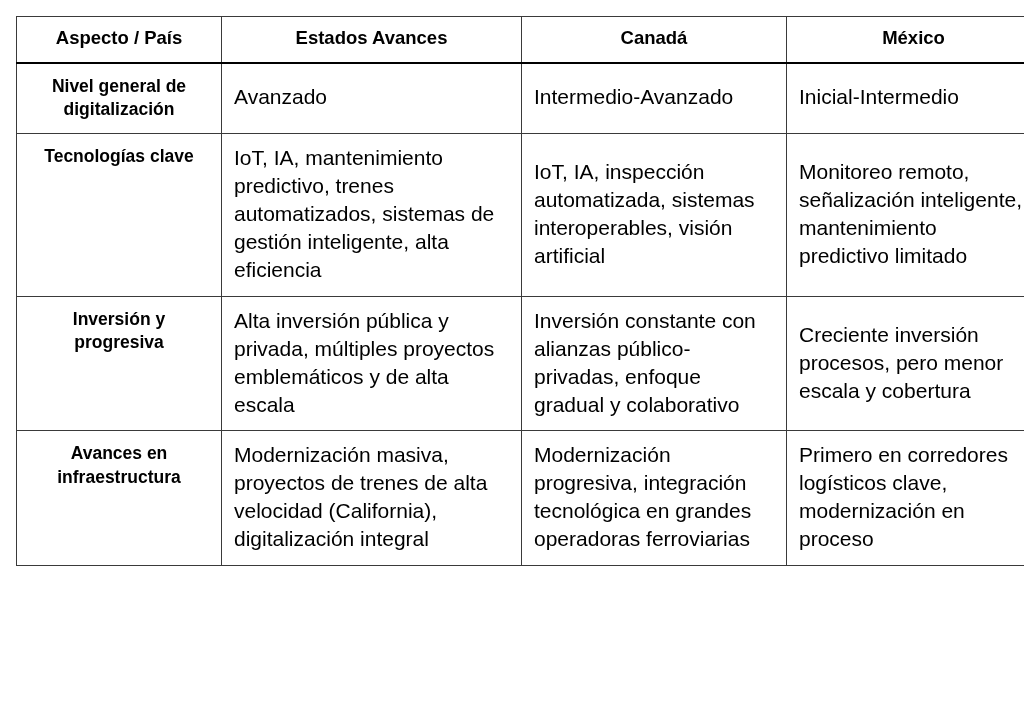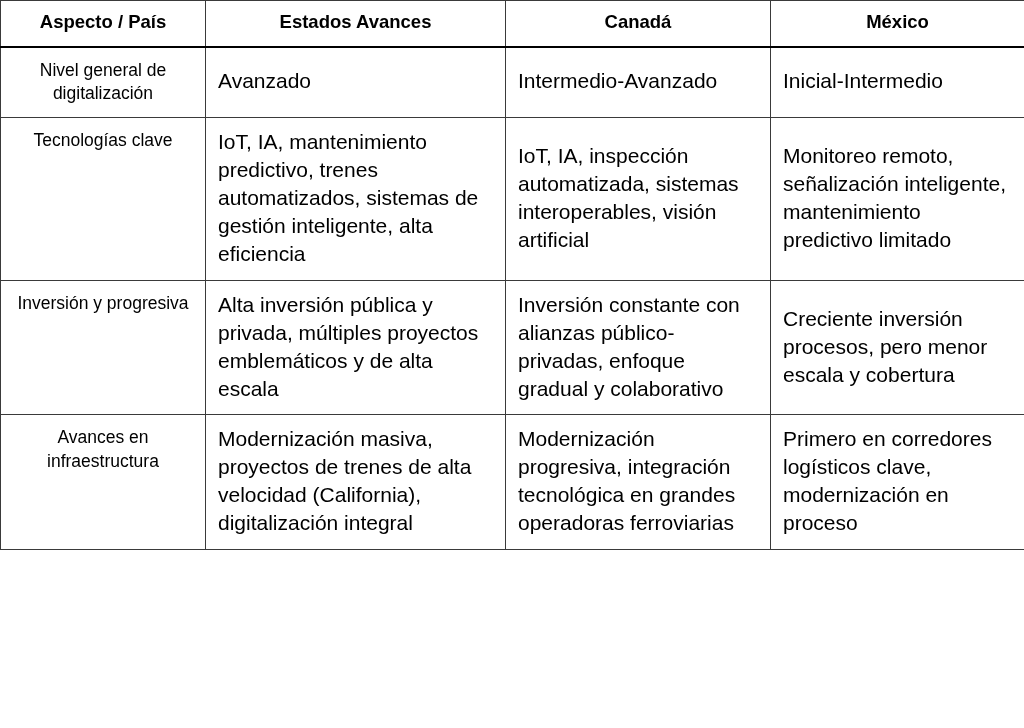--- a/index.html
+++ b/index.html
@@ -11,21 +11,21 @@
     width: 1024px;
     height: 728px;
     font-family: "Liberation Sans", sans-serif;
     color: #000000;
     overflow: hidden;
   }
   .sheet {
     width: 1024px;
     height: 512px;
     box-sizing: border-box;
-    padding: 0;
+    padding: 16px;
   }
   table.comparison {
     border-collapse: collapse;
     width: 1024px;
     table-layout: fixed;
   }
   table.comparison col.c0 { width: 205px; }
   table.comparison col.c1 { width: 300px; }
   table.comparison col.c2 { width: 265px; }
   table.comparison col.c3 { width: 254px; }
@@ -43,21 +43,21 @@
     font-weight: bold;
     font-size: 18.5px;
     padding-top: 9px;
     padding-bottom: 11px;
     vertical-align: middle;
     border-bottom-width: 2px;
     border-bottom-color: #000000;
   }
   table.comparison tbody th.rowhead {
     text-align: center;
-    font-weight: normal;
+    font-weight: bold;
     font-size: 17.5px;
     vertical-align: top;
     padding-top: 11px;
   }
   table.comparison tbody th.rowhead.leftish {
     text-align: left;
     padding-left: 14px;
   }
   table.comparison tbody td {
     text-align: left;

